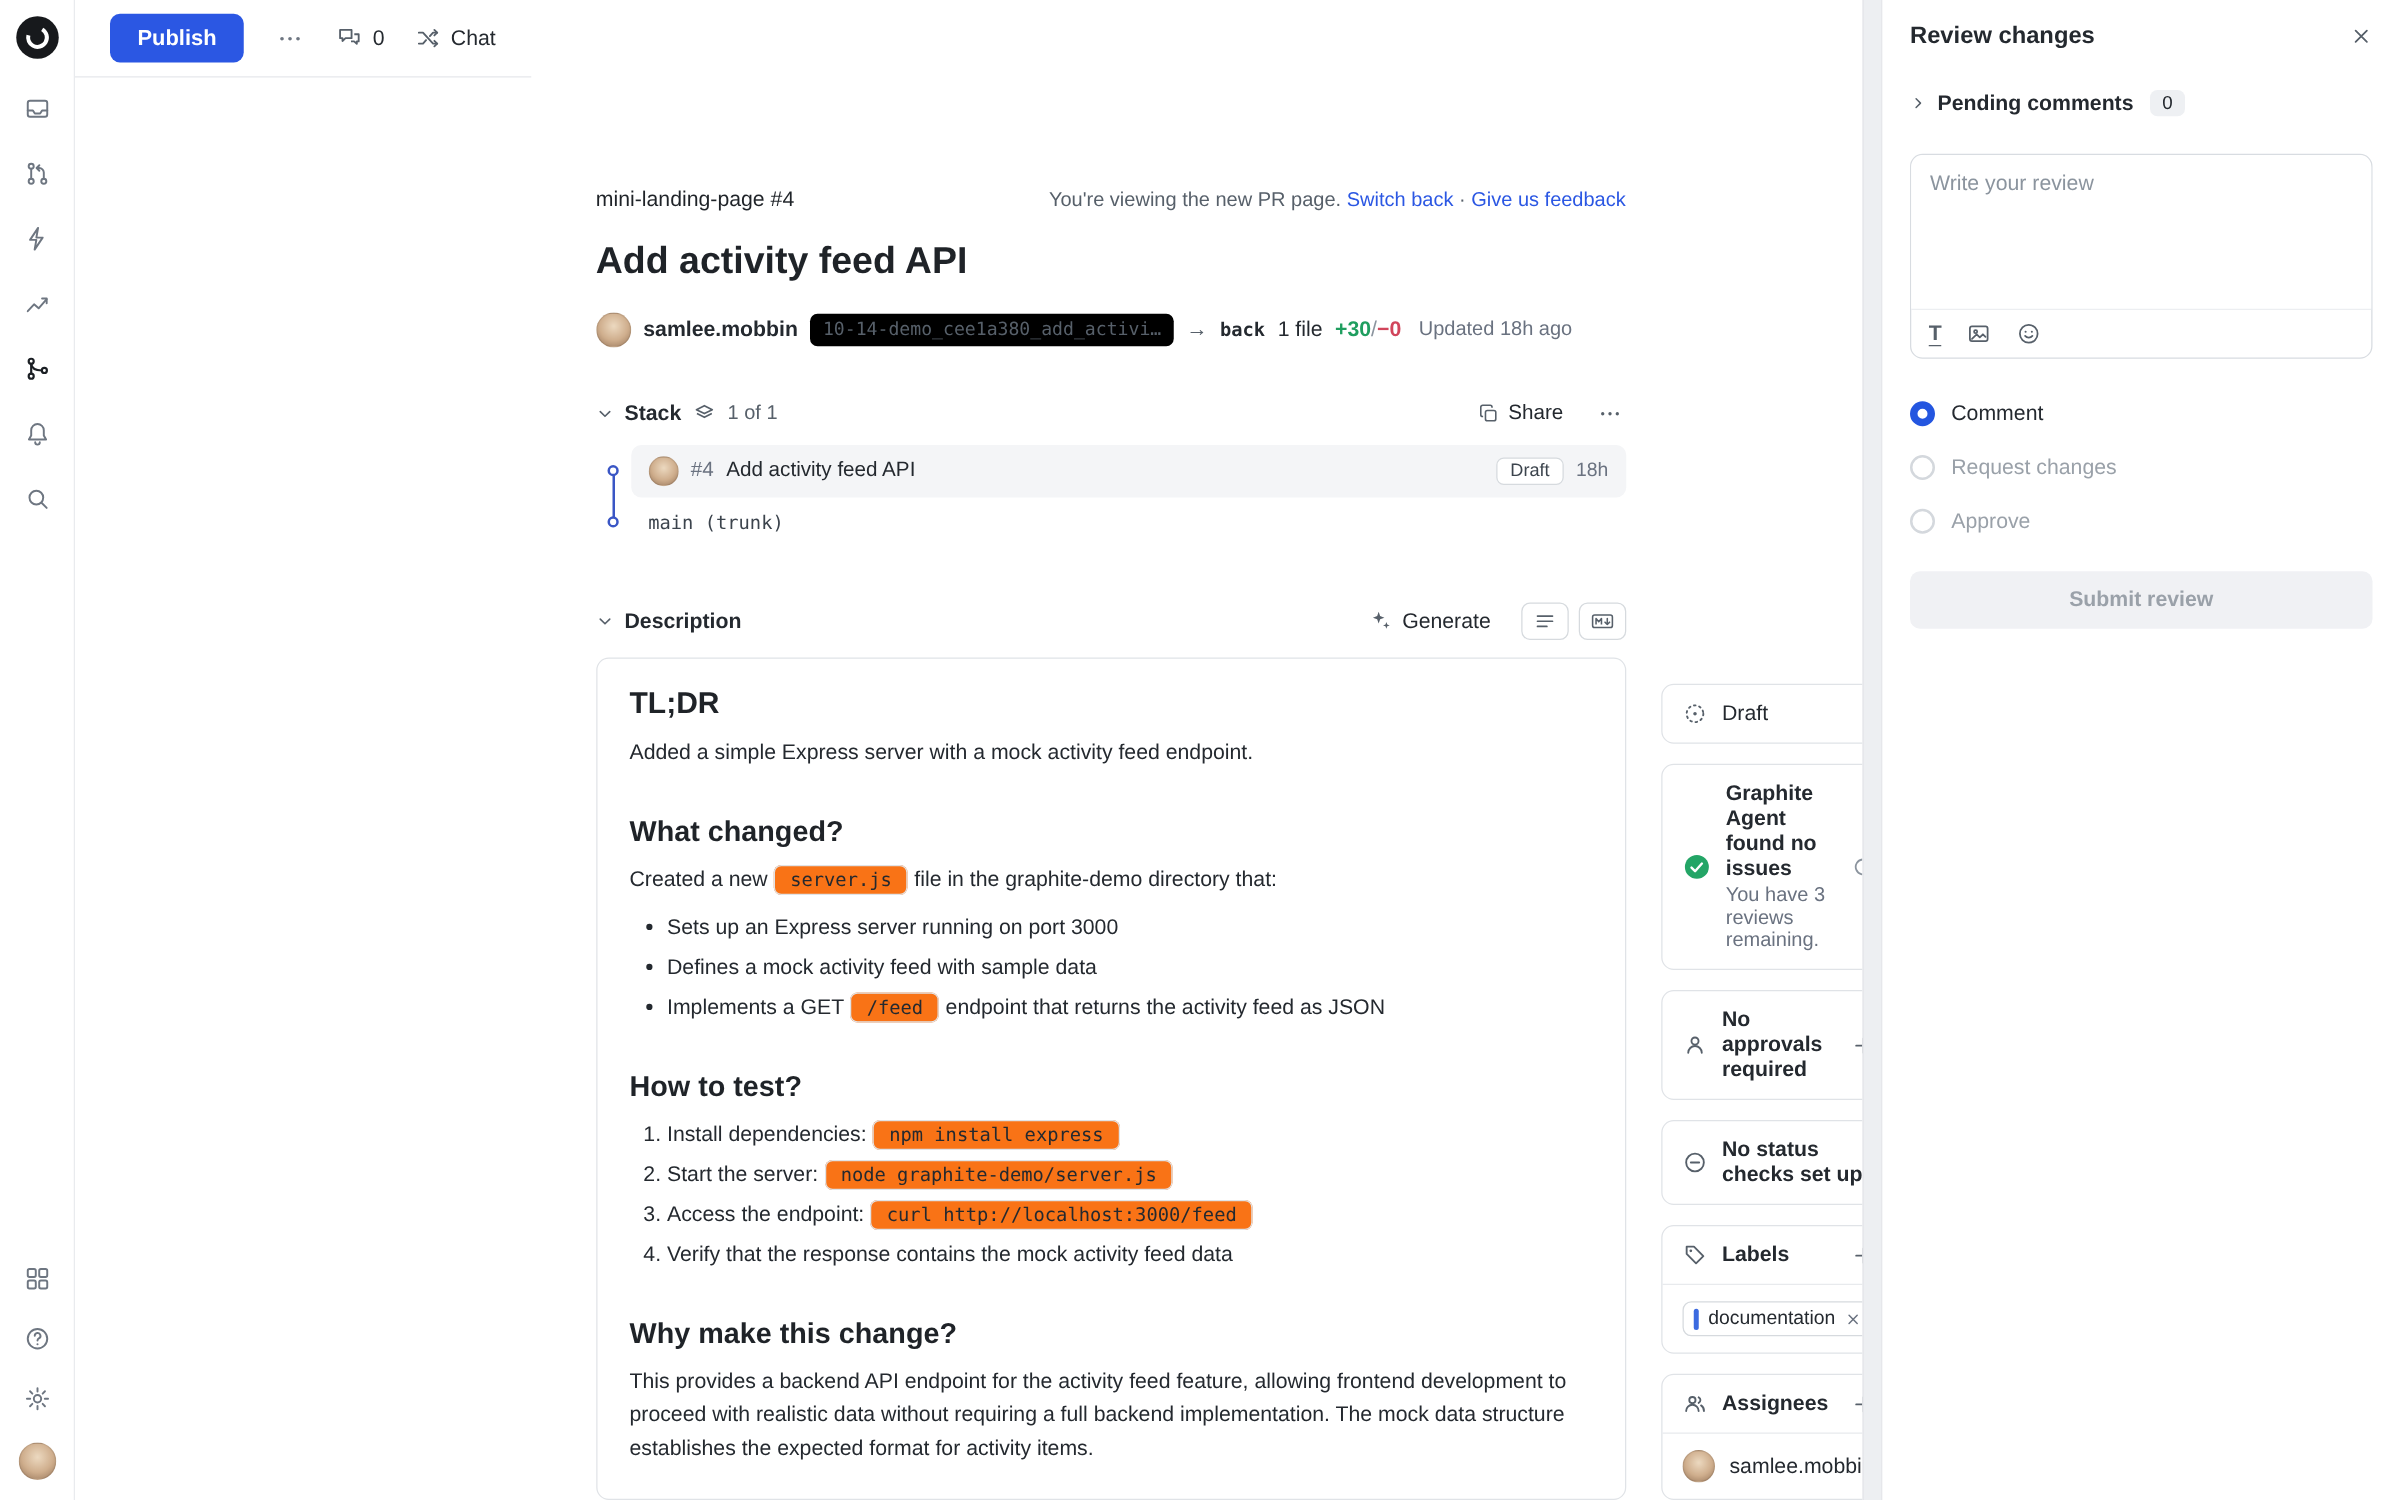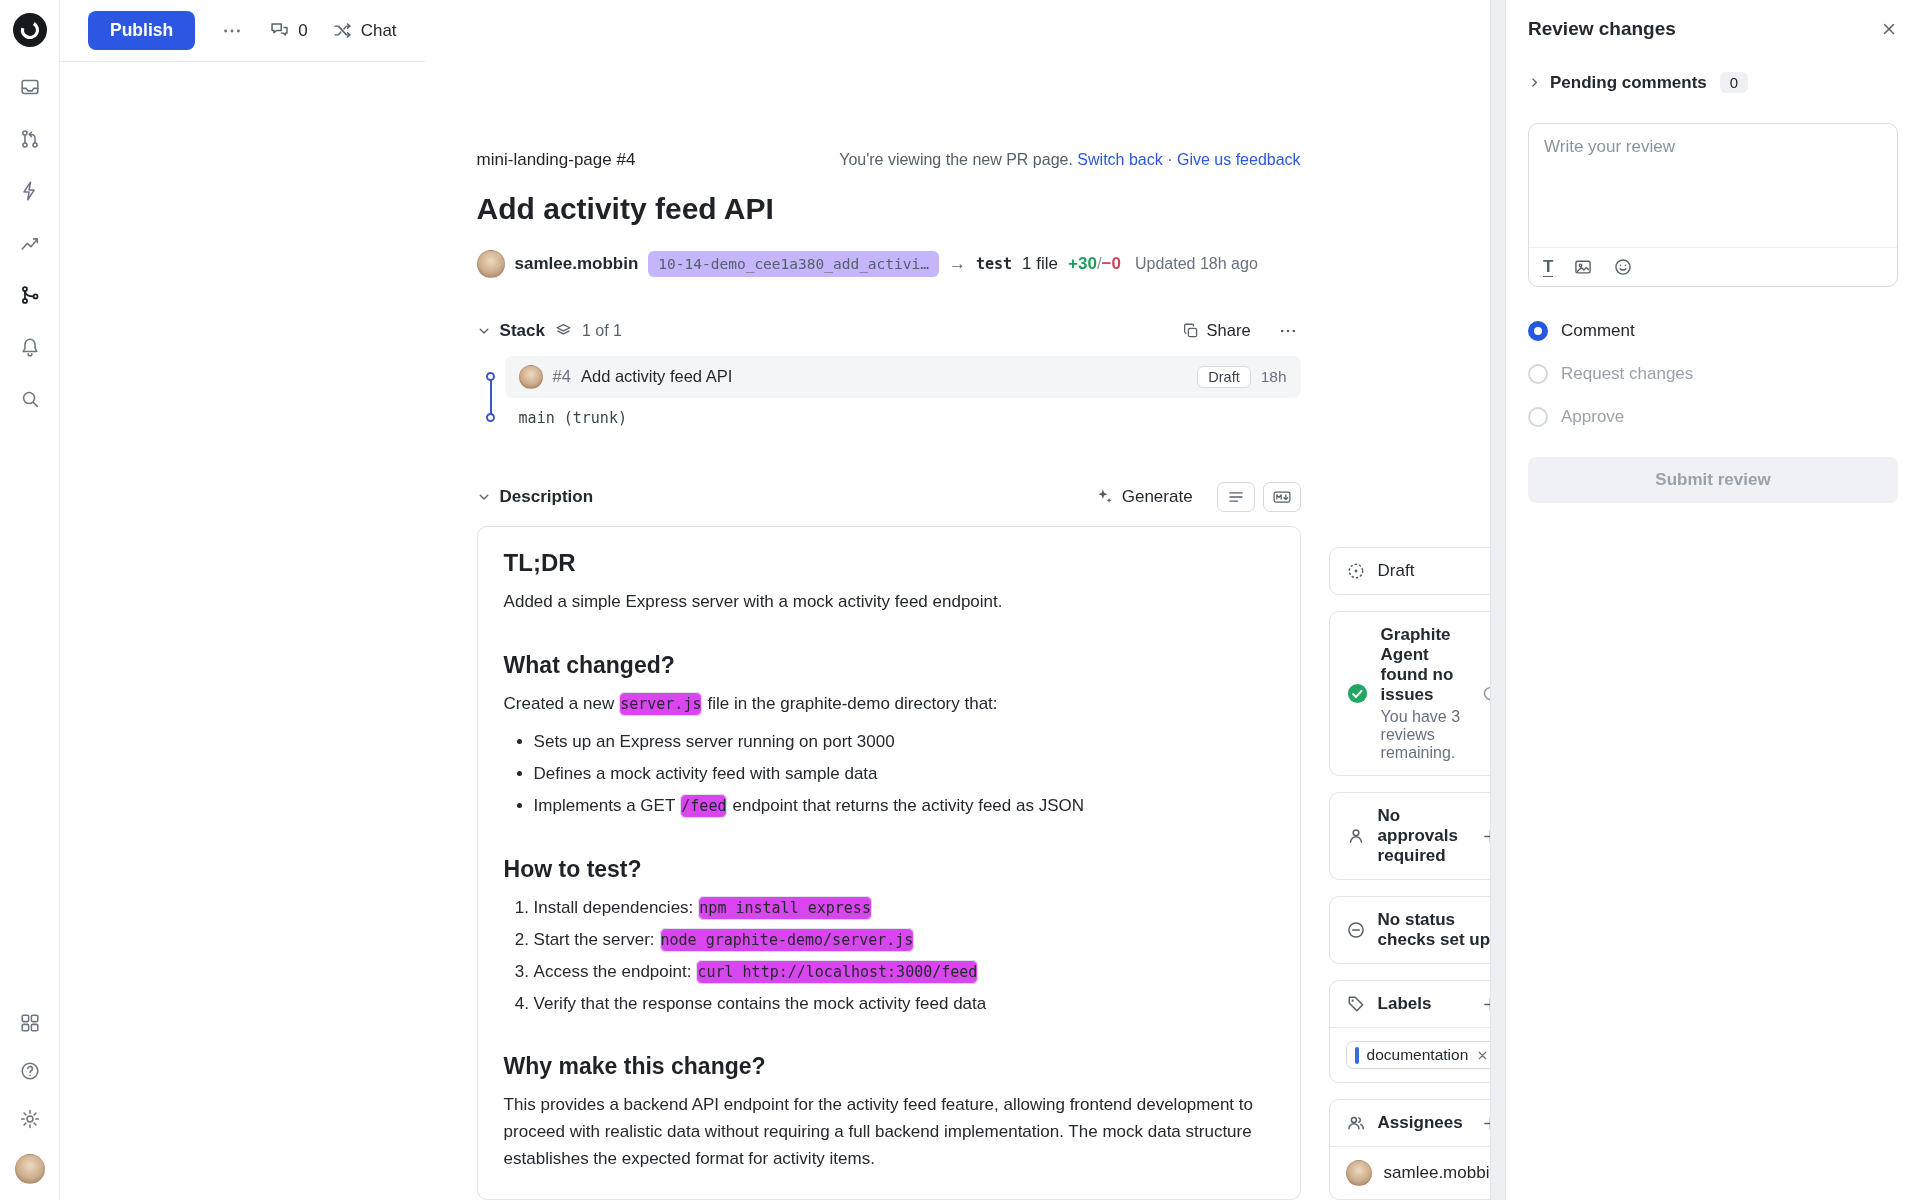--- a/index.html
+++ b/index.html
@@ -39,21 +39,21 @@
   .col-right { flex:1; margin-top:34px; display:flex; flex-direction:column; gap:16px; }
 
   
   .repo-row { display:flex; justify-content:space-between; align-items:baseline; }
   .repo-name { font-size:17px; color:#1f2328; }
   .banner { font-size:16px; color:#57606a; white-space:nowrap; }
   .banner a, .link { color:#2b57e3; text-decoration:none; cursor:pointer; }
   .pr-title { margin-top:22px; font-size:30px; font-weight:700; color:#1f2328; }
   .meta-row { margin-top:24px; display:flex; align-items:center; gap:10px; }
   .meta-name { font-weight:600; }
-  .branch-chip { background:#c4b5fd; color:#57606a; border-radius:6px; padding:5px 10px;
+  .branch-chip { background:#000000; color:#57606a; border-radius:6px; padding:5px 10px;
     font-size:14.5px; max-width:292px; overflow:hidden; text-overflow:ellipsis; white-space:nowrap; cursor:pointer; }
   .meta-arrow { color:#57606a; }
   .target-branch { font-size:15px; font-weight:600; }
   .files-link { cursor:pointer; }
   .adds { color:#1f9e5f; font-weight:700; } .slash { color:#8b949e; } .dels { color:#d1455b; font-weight:700; }
   .updated { color:#6a7280; font-size:16px; margin-left:4px; }
 
   
   .section-head { display:flex; align-items:center; gap:9px; }
   .section-title { font-weight:700; font-size:17px; }
@@ -82,21 +82,21 @@
   .seg-btn { width:38px; height:30px; border:1px solid #d6dade; border-radius:7px;
     display:flex; align-items:center; justify-content:center; color:#57606a; cursor:pointer; background:#fff; }
   .seg-group { display:flex; gap:8px; }
   .desc-card { margin-top:14px; border:1px solid #e0e3e7; border-radius:10px; padding:22px 26px 26px; background:#fff; }
   .desc-card h2 { font-size:23px; font-weight:700; margin:36px 0 0; color:#1f2328; }
   .desc-card h2.first { margin-top:0; font-size:24px; }
   .desc-card p { margin:12px 0 0; line-height:1.58; font-size:17px; }
   .desc-card ul, .desc-card ol { margin:12px 0 0; padding-left:30px; }
   .desc-card li { margin:0 0 5px; line-height:1.58; font-size:17px; }
   .code { font-family:"DejaVu Sans Mono","Liberation Mono",monospace; font-size:15px;
-    background:#d946ef; border:1px solid #e0e3e7; border-radius:6px; padding:2px 0; margin:0 5px; white-space:nowrap; }
+    background:#f97316; border:1px solid #e0e3e7; border-radius:6px; padding:2px 12px; margin:0 5px; white-space:nowrap; }
 
   
   .box { border:1px solid #e0e3e7; border-radius:10px; background:#fff; }
   .box-row { display:flex; align-items:center; gap:12px; padding:13px 16px; }
   .box-row .grow { flex:1; }
   .muted-icon { color:#57606a; flex-shrink:0; }
   .box-label { font-weight:600; font-size:17px; }
   .plain-label { font-size:17px; }
   .agent-title { font-weight:600; font-size:17px; }
   .agent-sub { color:#6a7280; font-size:16px; margin-top:3px; }
@@ -269,21 +269,21 @@
         </span>
       </div>
 
       <h1 class="pr-title">Add activity feed API</h1>
 
       <div class="meta-row">
         <span class="avatar av28"></span>
         <span class="meta-name">samlee.mobbin</span>
         <span class="branch-chip mono">10-14-demo_cee1a380_add_activi…</span>
         <span class="meta-arrow">→</span>
-        <span class="target-branch mono">test</span>
+        <span class="target-branch mono">back</span>
         <span class="files-link">1 file</span>
         <span>
           <span class="adds">+30</span><span class="slash">/</span><span class="dels">−0</span>
         </span>
         <span class="updated">Updated 18h ago</span>
       </div>
 
       <div class="stack-section">
         <div class="section-head">
           <svg width="14" height="14" viewBox="0 0 24 24" fill="none" stroke="#57606a" stroke-width="2.2" stroke-linecap="round" stroke-linejoin="round">

